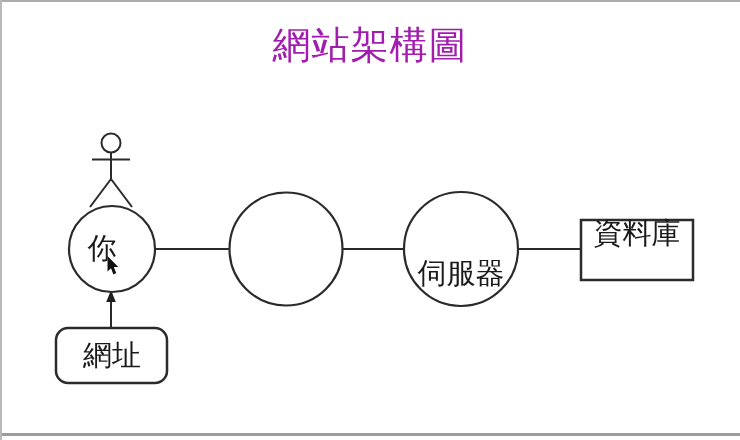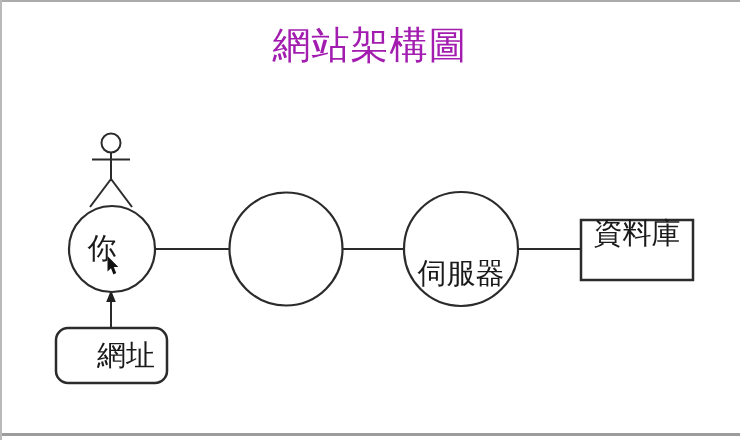--- a/index.html
+++ b/index.html
@@ -72,15 +72,15 @@
     <circle cx="461" cy="249" r="57" fill="#ffffff" stroke-width="2.2"></circle>
     <rect x="581" y="220" width="112" height="60" fill="#ffffff" stroke-width="2.5"></rect>
     <rect x="56" y="328" width="111" height="55" rx="12" ry="12" fill="#ffffff" stroke-width="2.5"></rect>
 
     <polygon stroke="none" fill="#111111" points="107.5,256 107.5,271.5 111,268.2 113.4,274.4 116.2,273.1 113.8,267.1 118.3,267.1"></polygon>
   </svg>
 
   <div class="node-label" style="left:102px; top:249px;">你</div>
   <div class="node-label" style="left:461px; top:250px;margin-top:24px;">伺服器</div>
   <div class="node-label" style="left:637px; top:234px;">資料庫</div>
-  <div class="node-label" style="left:126px; top:356px;text-align:right;">網址</div>
+  <div class="node-label" style="left:112px; top:356px;text-align:right;">網址</div>
 
 </div>
 
 </body></html>

